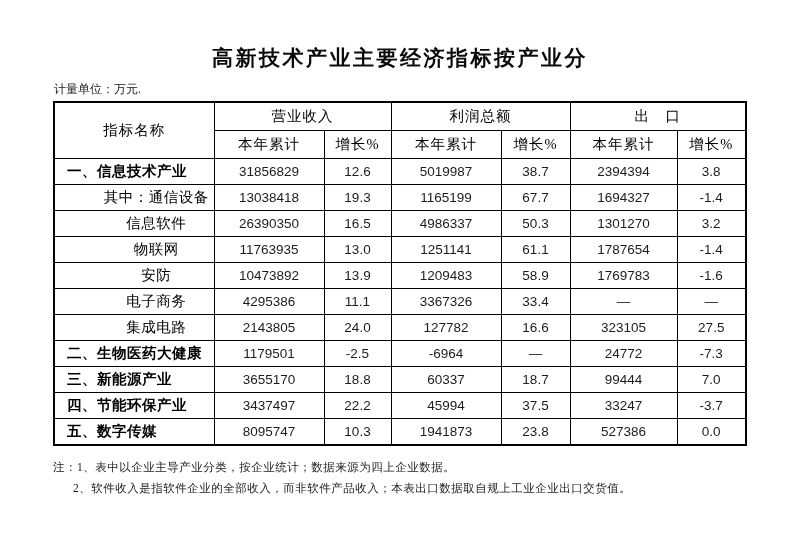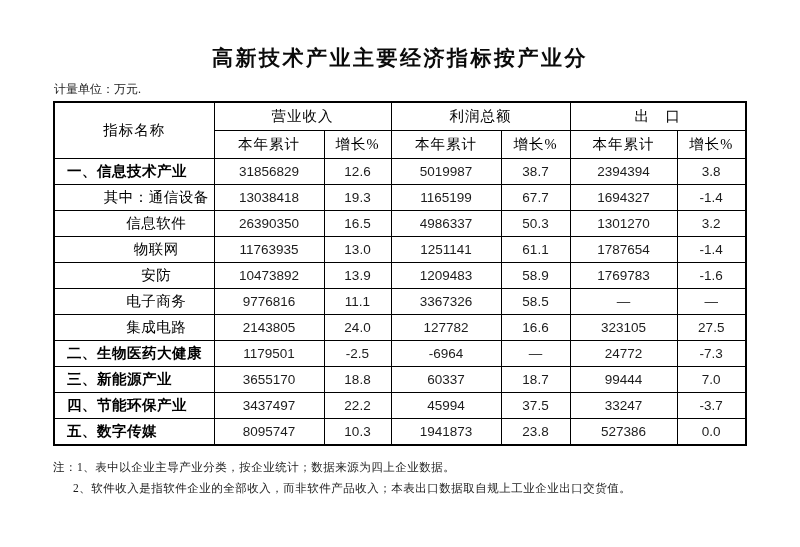--- a/index.html
+++ b/index.html
@@ -126,24 +126,24 @@
           <td class="name indent">安防</td>
           <td class="num">10473892</td>
           <td class="num">13.9</td>
           <td class="num">1209483</td>
           <td class="num">58.9</td>
           <td class="num">1769783</td>
           <td class="num">-1.6</td>
         </tr>
         <tr>
           <td class="name indent">电子商务</td>
-          <td class="num">9776816</td>
+          <td class="num">4295386</td>
           <td class="num">11.1</td>
           <td class="num">3367326</td>
-          <td class="num">58.5</td>
+          <td class="num">33.4</td>
           <td class="num">—</td>
           <td class="num">—</td>
         </tr>
         <tr>
           <td class="name indent">集成电路</td>
           <td class="num">2143805</td>
           <td class="num">24.0</td>
           <td class="num">127782</td>
           <td class="num">16.6</td>
           <td class="num">323105</td>

